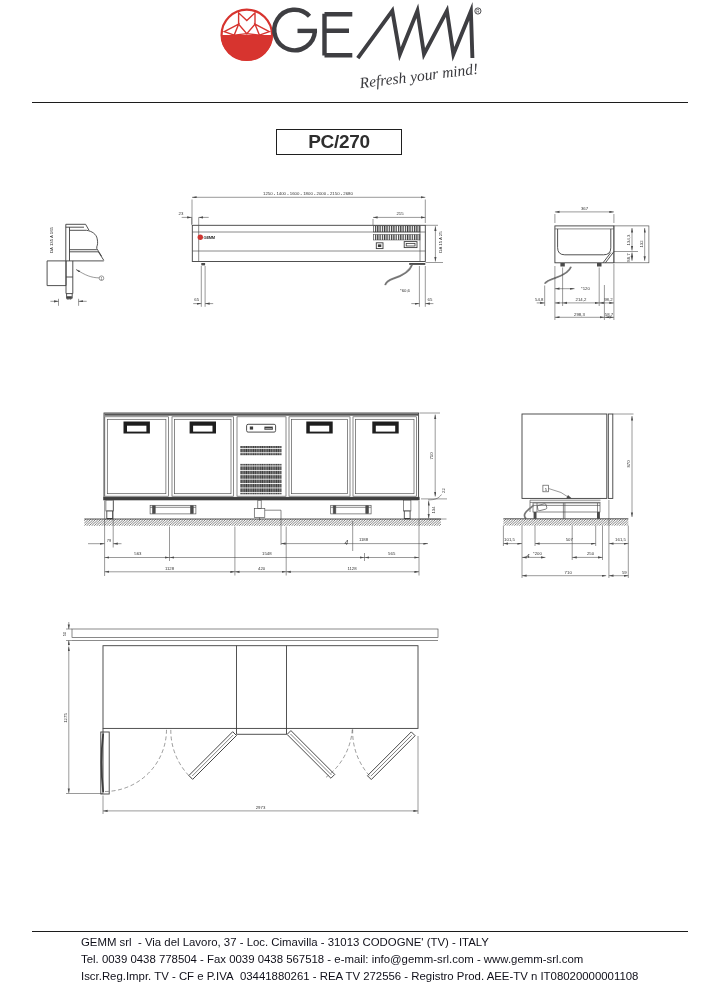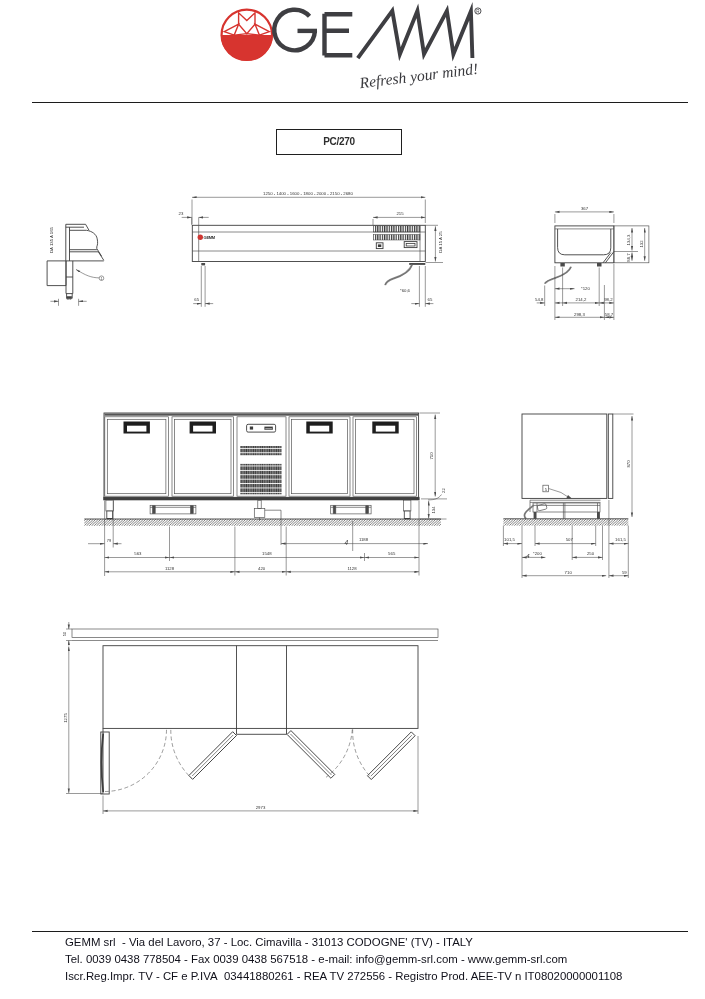--- a/index.html
+++ b/index.html
@@ -1,20 +1,20 @@
 <!DOCTYPE html>
 <html><head>
 <meta charset="utf-8">
 <style>
 html,body{margin:0;padding:0}
 body{width:705px;height:999px;position:relative;background:#fff;font-family:"Liberation Sans",sans-serif;overflow:hidden}
 #hdrule{position:absolute;left:32px;top:102px;width:656px;height:0;border-top:1.3px solid #1c1c1c}
-#pcbox{position:absolute;left:276px;top:129px;width:124px;height:24px;border:1.6px solid #1f1f1f;text-align:center;line-height:24px;font-size:10px;font-weight:600;color:#2e2e2e;letter-spacing:-.3px}
+#pcbox{position:absolute;left:276px;top:129px;width:124px;height:24px;border:1.6px solid #1f1f1f;text-align:center;line-height:24px;font-size:19px;font-weight:600;color:#2e2e2e;letter-spacing:-.3px}
 #ftrule{position:absolute;left:32px;top:930.5px;width:656px;height:0;border-top:1.3px solid #1c1c1c}
-.ft{position:absolute;left:65px;color:#10101a;font-size:11.4px;white-space:nowrap}
+.ft{position:absolute;left:81px;color:#10101a;font-size:11.4px;white-space:nowrap}
 </style>
 </head>
 <body>
 <svg id="art" width="705" height="999" viewBox="0 0 705 999" style="position:absolute;left:0;top:0">
 <defs>
 <marker id="arr" markerWidth="5" markerHeight="3" refX="4.6" refY="1.1" orient="auto-start-reverse" markerUnits="userSpaceOnUse">
         <path d="M0,0 L4.6,1.1 L0,2.2 z" fill="#4c4c4c"></path>
       </marker>
 <pattern id="vg" width="2.3" height="1" patternUnits="userSpaceOnUse">
         <rect width="1.25" height="1" fill="#3c3c3c"></rect>

